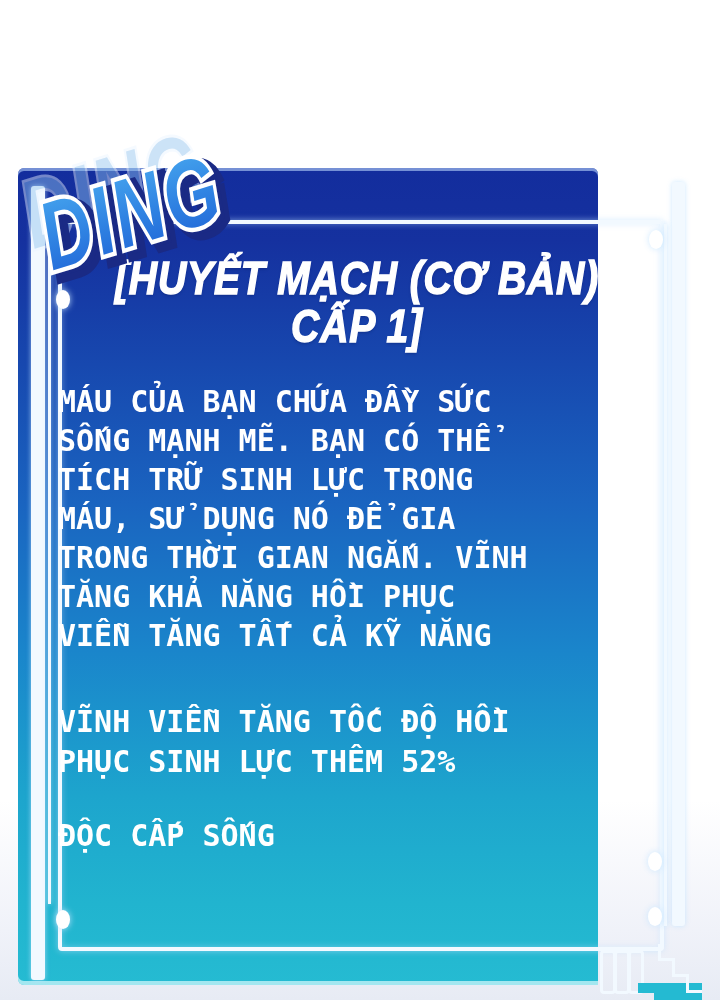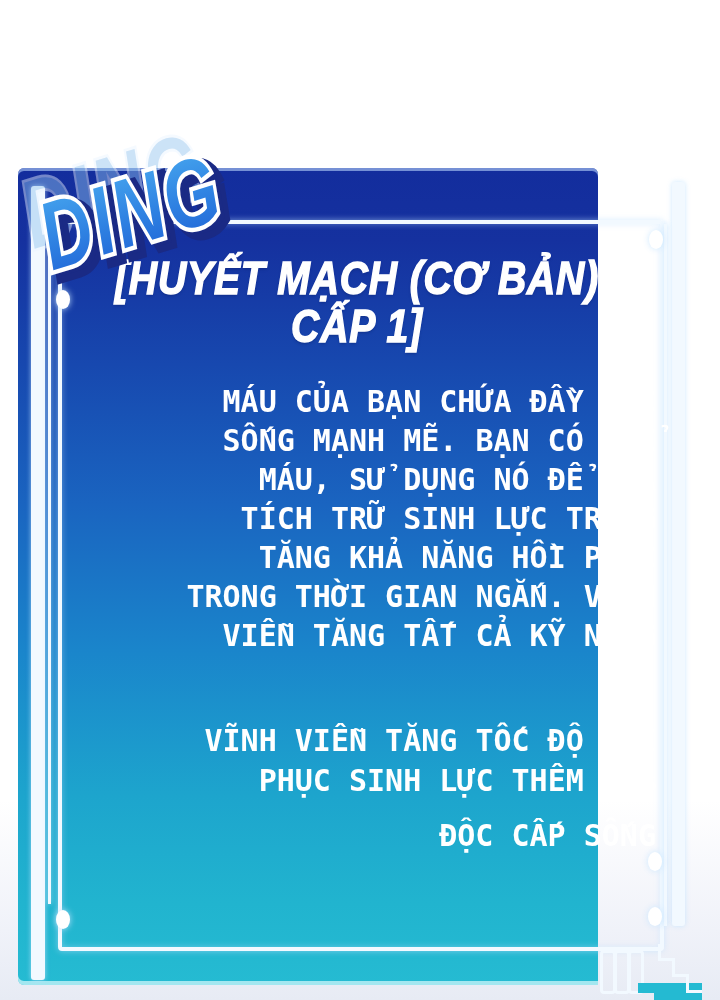--- a/index.html
+++ b/index.html
@@ -41,26 +41,26 @@
   
   .title{
     position:absolute;left:40px;top:86px;width:598px;text-align:center;
     color:#ffffff;font-family:"Liberation Sans",sans-serif;
     font-weight:bold;font-style:italic;font-size:46px;line-height:48px;
     letter-spacing:1px;transform:scaleX(.85);
     -webkit-text-stroke:1.5px #ffffff;
     text-shadow:0 2px 3px rgba(10,25,90,.35);
   }
   .pix{
-    position:absolute;left:40px;width:598px;text-align:right;
+    position:absolute;left:40px;width:598px;text-align:left;
     color:#ffffff;font-family:"DejaVu Sans Mono",monospace;
     font-weight:bold;font-size:30px;line-height:39px;white-space:nowrap;
   }
   .para1{top:214px;}
-  .para2{top:534px;line-height:40px;margin-top:19px;}
+  .para2{top:534px;line-height:40px;}
   .para3{top:648px;line-height:40px;}
   .sfx-svg{position:absolute;left:0px;top:100px;width:290px;height:210px;}
 </style>
 </head>
 <body>
 
 <div class="panel">
 
   <div class="inner-frame"></div>
   <div class="deco bar-left"></div>
@@ -89,24 +89,24 @@
   <div class="step" style="left:668px;top:822px;width:16px;height:3px;"></div>
 
   <div class="title">
     <div>[HUYẾT MẠCH (CƠ BẢN)</div>
     <div>CẤP 1]</div>
   </div>
 
   <div class="pix para1">
     <div>MÁU CỦA BẠN CHỨA ĐẦY SỨC</div>
     <div>SỐNG MẠNH MẼ. BẠN CÓ THỂ</div>
+    <div>TÍCH TRỮ SINH LỰC TRONG</div>
     <div>MÁU, SỬ DỤNG NÓ ĐỂ GIA</div>
-    <div>TÍCH TRỮ SINH LỰC TRONG</div>
+    <div>TRONG THỜI GIAN NGẮN. VĨNH</div>
     <div>TĂNG KHẢ NĂNG HỒI PHỤC</div>
-    <div>TRONG THỜI GIAN NGẮN. VĨNH</div>
     <div>VIỄN TĂNG TẤT CẢ KỸ NĂNG</div>
   </div>
 
   <div class="pix para2">
     <div>VĨNH VIỄN TĂNG TỐC ĐỘ HỒI</div>
     <div>PHỤC SINH LỰC THÊM 52%</div>
   </div>
 
   <div class="pix para3">
     <div>ĐỘC CẤP SỐNG</div>

